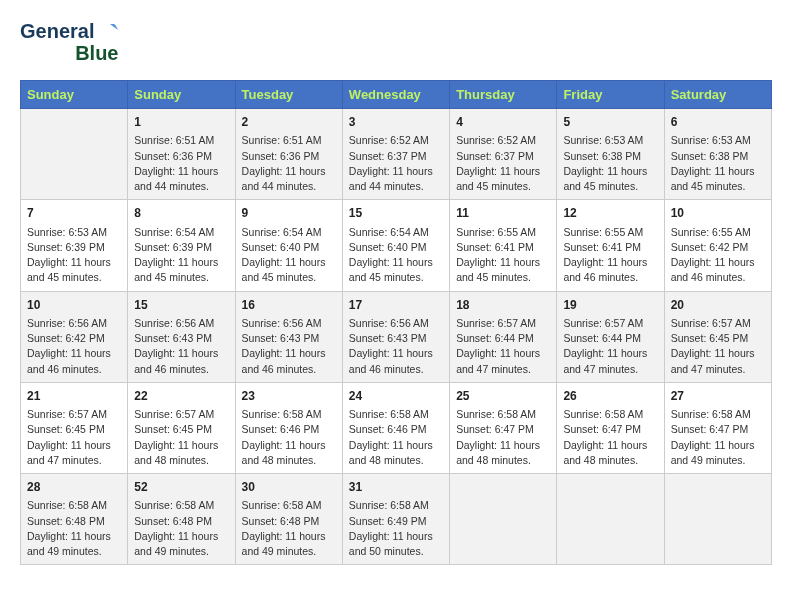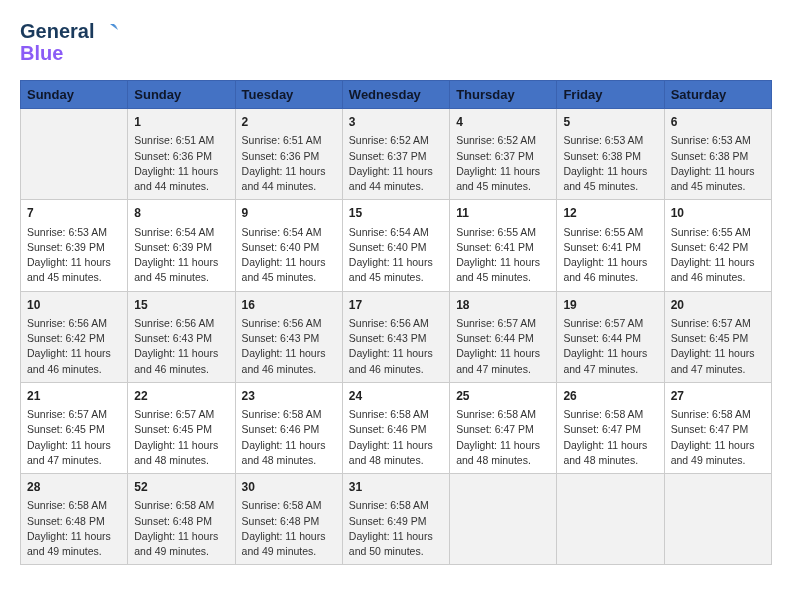--- a/index.html
+++ b/index.html
@@ -33,21 +33,21 @@
       font-size: 16px;
       color: #555;
     }
     table {
       width: 100%;
       border-collapse: collapse;
       font-size: 11px;
     }
     thead tr th {
       background-color: #4472c4;
-      color: #0f172a;
+      color: #bef264;
       padding: 6px 6px;
       text-align: left;
       font-size: 13px;
       font-weight: 600;
       border: 1px solid #3a62b0;
     }
     tbody tr td {
       border: 1px solid #ccc;
       vertical-align: top;
       padding: 5px 6px;
@@ -71,29 +71,29 @@
     .day-info {
       font-size: 10.5px;
       color: #333;
     }
   </style>
 </head>
 <body>
 
 <div class="header">
   <div class="logo">
-  <div style="display:flex;flex-direction:column;align-items:flex-start;">
+  <div style="display:flex;flex-direction:column;align-items:flex-end;">
     <div style="display:flex;align-items:center;gap:2px;">
       <div style="font-size:20px;font-weight:bold;color:#1a3a5c;line-height:1.1;">General</div>
       <svg width="22" height="22" viewBox="0 0 22 22">
         <polygon points="14,4 22,10 18,4" fill="#4a90d9"></polygon>
         <polygon points="18,4 22,10 20,6" fill="#2a70b9"></polygon>
       </svg>
     </div>
-    <div style="font-size:20px;font-weight:bold;color:#8b5cf6;line-height:1.1;">Blue</div>
+    <div style="font-size:20px;font-weight:bold;color:#14532d;line-height:1.1;">Blue</div>
   </div>
 </div>
   <div class="title-block">
     <div class="month-title"></div>
     <div class="location"></div>
   </div>
 </div>
 
 <table>
   <thead>

